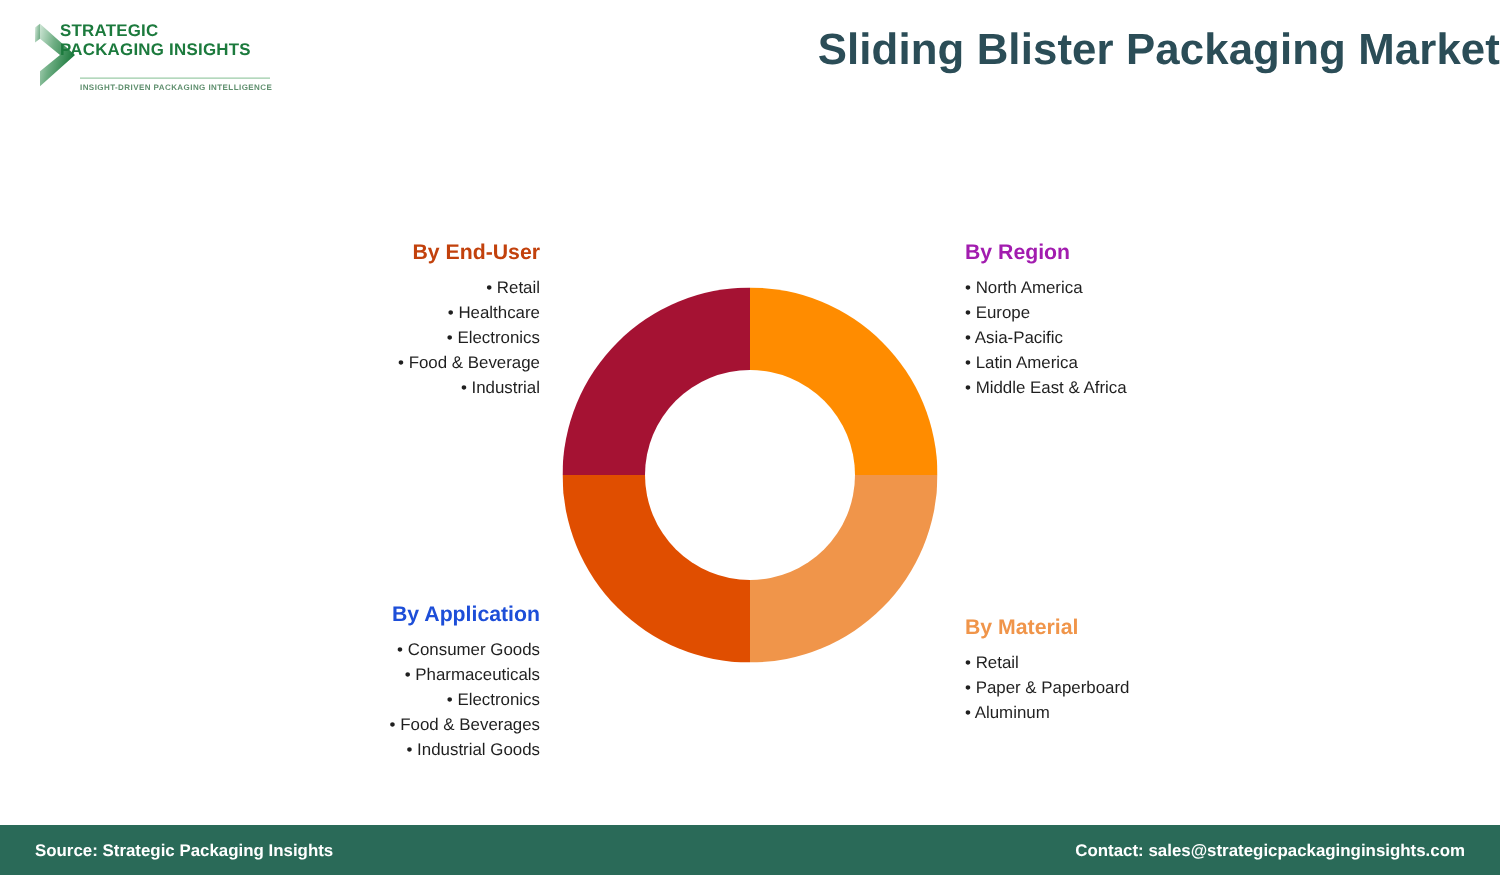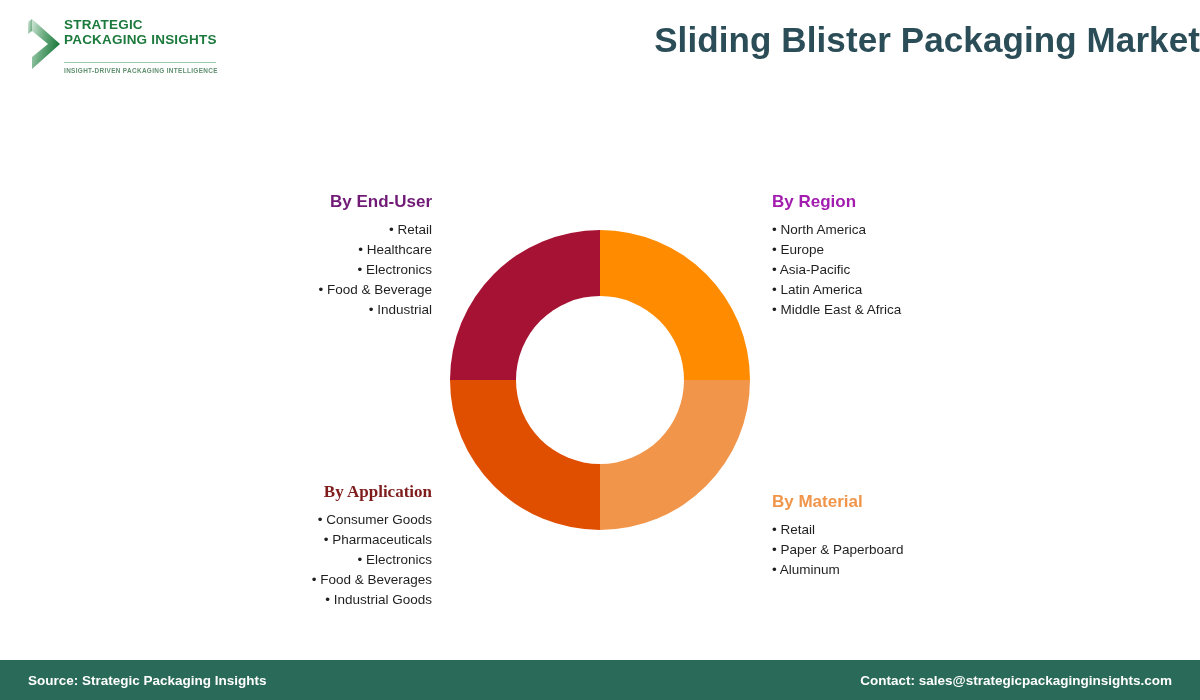--- a/index.html
+++ b/index.html
@@ -25,21 +25,21 @@
   }
   #logo-mark {
     position: absolute;
     left: 0;
     top: 2px;
     width: 44px;
     height: 56px;
   }
   #logo-text {
     position: absolute;
-    left: 38px;
+    left: 22px;
     top: 4px;
     width: 160px;
   }
   .logo-line {
     font-size: 13.5px;
     font-weight: bold;
     letter-spacing: 0.2px;
     color: #1c7a3d;
     line-height: 14.5px;
     white-space: nowrap;
@@ -179,21 +179,21 @@
 
     <path d="M150 150 L150 300 A150 150 0 0 1 0 150 Z" fill="#E04E00"></path>
 
     <path d="M150 150 L0 150 A150 150 0 0 1 150 0 Z" fill="#A51233"></path>
 
     <circle cx="150" cy="150" r="84" fill="#ffffff"></circle>
   </svg>
 </div>
 
 <div class="quadrant align-right" id="q-end-user">
-  <div class="q-heading" style="color: #701a75;">By End-User</div>
+  <div class="q-heading" style="color: #c2410c;">By End-User</div>
   <ul class="q-list">
     <li><span class="bullet">•</span> <span>Retail</span></li>
     <li><span class="bullet">•</span> <span>Healthcare</span></li>
     <li><span class="bullet">•</span> <span>Electronics</span></li>
     <li><span class="bullet">•</span> <span>Food &amp; Beverage</span></li>
     <li><span class="bullet">•</span> <span>Industrial</span></li>
   </ul>
 </div>
 
 <div class="quadrant align-left" id="q-region">
@@ -201,21 +201,21 @@
   <ul class="q-list">
     <li><span class="bullet">•</span> <span>North America</span></li>
     <li><span class="bullet">•</span> <span>Europe</span></li>
     <li><span class="bullet">•</span> <span>Asia-Pacific</span></li>
     <li><span class="bullet">•</span> <span>Latin America</span></li>
     <li><span class="bullet">•</span> <span>Middle East &amp; Africa</span></li>
   </ul>
 </div>
 
 <div class="quadrant align-right" id="q-application">
-  <div class="q-heading" style="color: #7f1d1d; font-family: Liberation Serif, serif;">By Application</div>
+  <div class="q-heading" style="color: #1d4ed8;">By Application</div>
   <ul class="q-list">
     <li><span class="bullet">•</span> <span>Consumer Goods</span></li>
     <li><span class="bullet">•</span> <span>Pharmaceuticals</span></li>
     <li><span class="bullet">•</span> <span>Electronics</span></li>
     <li><span class="bullet">•</span> <span>Food &amp; Beverages</span></li>
     <li><span class="bullet">•</span> <span>Industrial Goods</span></li>
   </ul>
 </div>
 
 <div class="quadrant align-left" id="q-material">

